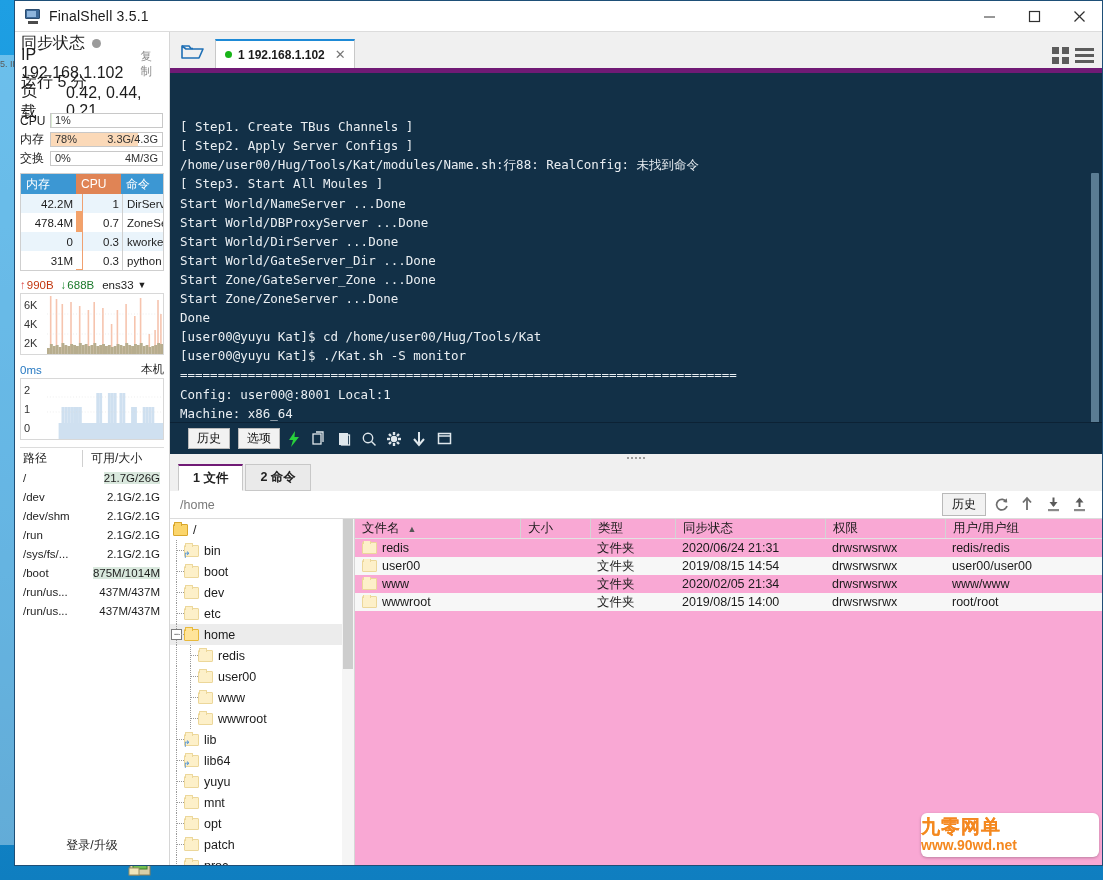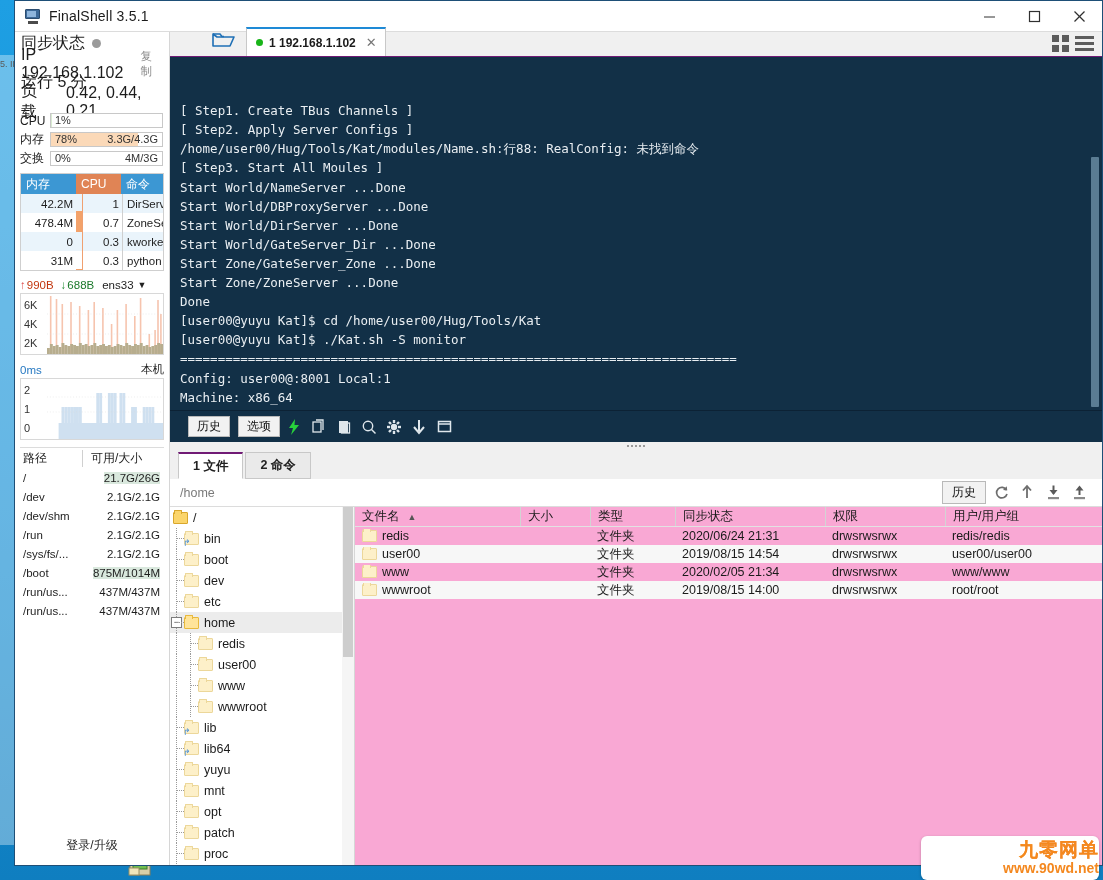--- a/index.html
+++ b/index.html
@@ -129,37 +129,37 @@
 
   #login-btn {
     margin-top:auto; height:40px; display:flex; align-items:center; justify-content:center;
     font-size:12px; color:#1d1d1d;
   }
 
   
   #right { flex:1; display:flex; flex-direction:column; min-width:0; background:#f0f0f0; }
 
   
-  #tabstrip { height:24px; background:#f0f0f0; display:flex; align-items:flex-end; flex:none; position:relative;padding-left:31px; }
+  #tabstrip { height:36px; background:#f0f0f0; display:flex; align-items:flex-end; flex:none; position:relative; }
   #open-folder-btn { width:45px; height:33px; display:flex; align-items:center; justify-content:center; }
   .conn-tab {
     height:29px; min-width:140px; background:#fff; border:1px solid #c8c8c8; border-bottom:none;
     border-top:2px solid #1e8ad6;
     display:flex; align-items:center; padding:0 6px 0 9px; font-size:12px; font-weight:bold; color:#1b1b1b;
   }
   .conn-dot { width:7px;height:7px;border-radius:50%;background:#18b418; margin-right:6px; }
   .conn-x { margin-left:10px; color:#777; font-size:13px; font-weight:normal; }
   #tab-right-icons { margin-left:auto; display:flex; align-items:center; gap:6px; padding:0 8px 4px 0; }
   .grid4 { display:grid; grid-template-columns:7px 7px; grid-template-rows:7px 7px; gap:3px; }
   .grid4 i { background:#5c5c5c; display:block; }
   .burger { display:flex; flex-direction:column; gap:3px; }
   .burger i { width:19px; height:3px; background:#5c5c5c; display:block; }
 
   
-  #terminal-wrap { flex:none; height:386px; display:flex; flex-direction:column; border-top:1px solid #701a75; }
+  #terminal-wrap { flex:none; height:386px; display:flex; flex-direction:column; border-top:5px solid #701a75; }
   #terminal {
     flex:1; background:#123047; color:#e9eef2;
     font-family:"DejaVu Sans Mono", monospace; font-size:12.5px; line-height:19.1px;
     padding:6px 0 0 10px; position:relative; overflow:hidden; white-space:pre;
   }
   #terminal .scroll {
     position:absolute; right:0; top:0; bottom:0; width:14px; background:#123047;
   }
   #terminal .scroll .thumb {
     position:absolute; left:3px; right:3px; top:100px; height:250px; background:#5a7c93; border-radius:1px;
@@ -232,23 +232,23 @@
   .col-name{ width:165px; flex:none; }
   .col-size{ width:70px; flex:none; }
   .col-type{ width:85px; flex:none; }
   .col-time{ width:150px; flex:none; }
   .col-perm{ width:120px; flex:none; }
   .col-own{ flex:1; }
   .sort-caret{ margin-left:8px; font-size:9px; color:#555; }
 
   
   #watermark {
-    position:absolute; right:4px; bottom:0; width:178px; height:44px;
+    position:absolute; right:4px; bottom:23px; width:178px; height:44px;
     background:#ffffff; border-radius:6px;
-    display:flex; flex-direction:column; align-items:flex-end; justify-content:center;
+    display:flex; flex-direction:column; align-items:flex-start; justify-content:center;
     box-shadow:0 1px 3px rgba(0,0,0,.25);
     margin-top:38px;
   }
   #watermark .wm1 { font-size:19px; font-weight:bold; letter-spacing:1px;
     background:linear-gradient(90deg,#f5a623,#f5821f,#ee6d1c,#f59c23); -webkit-background-clip:text; background-clip:text; color:#f4881f; line-height:20px;}
   #watermark .wm2 { font-size:14px; font-weight:bold; color:#f4881f; line-height:16px; }
 </style>
 </head>
 <body>
 

